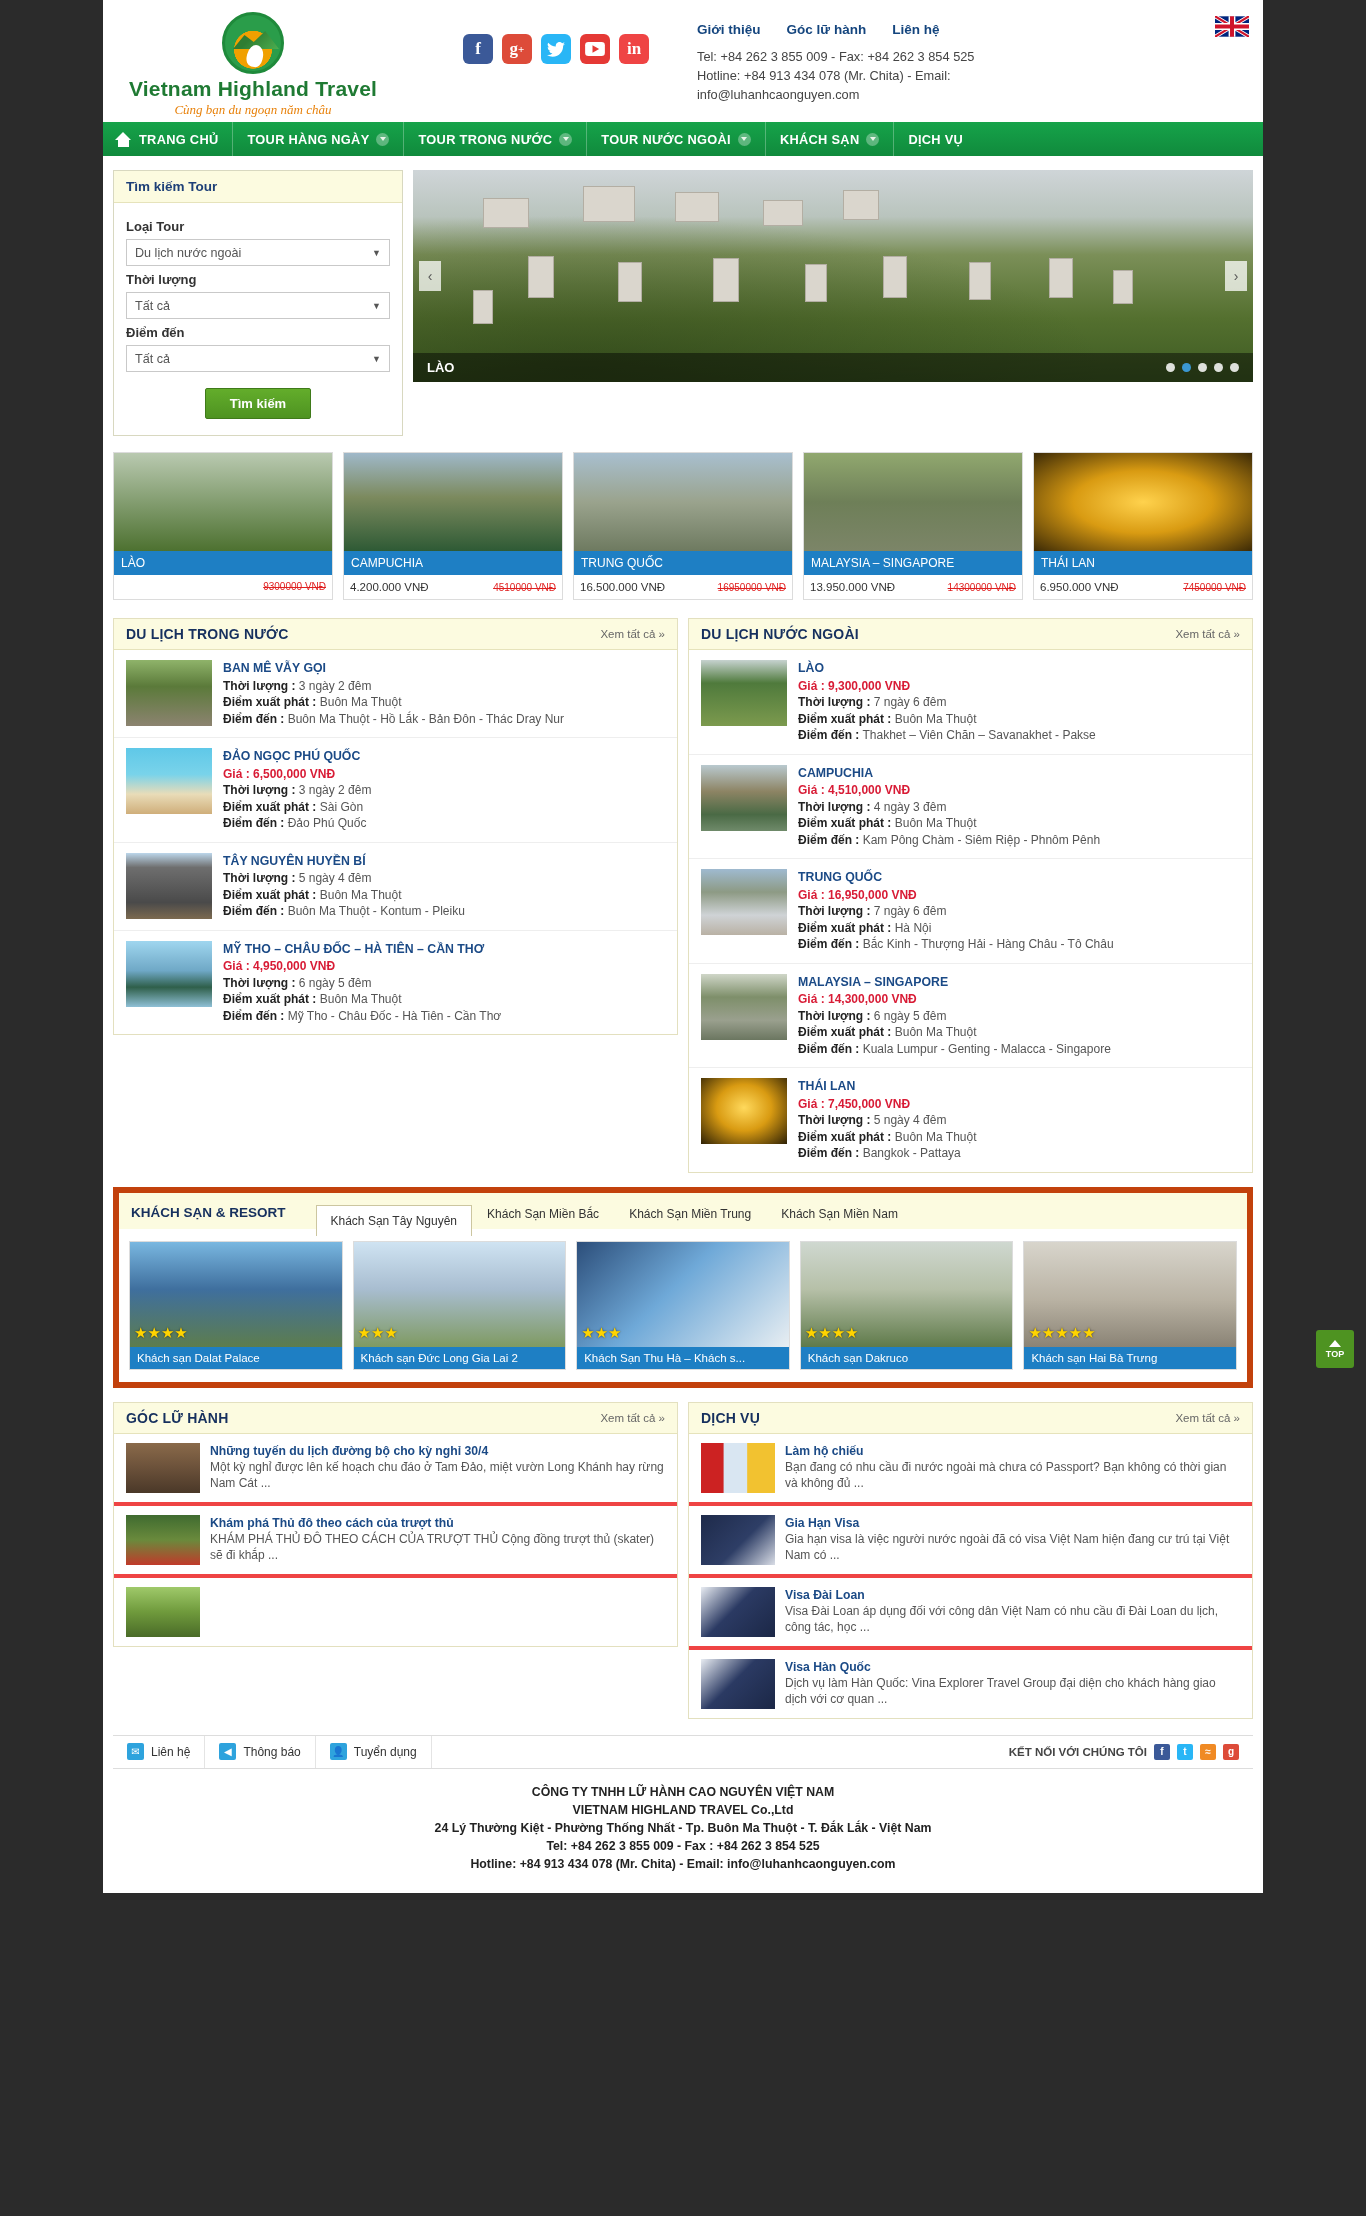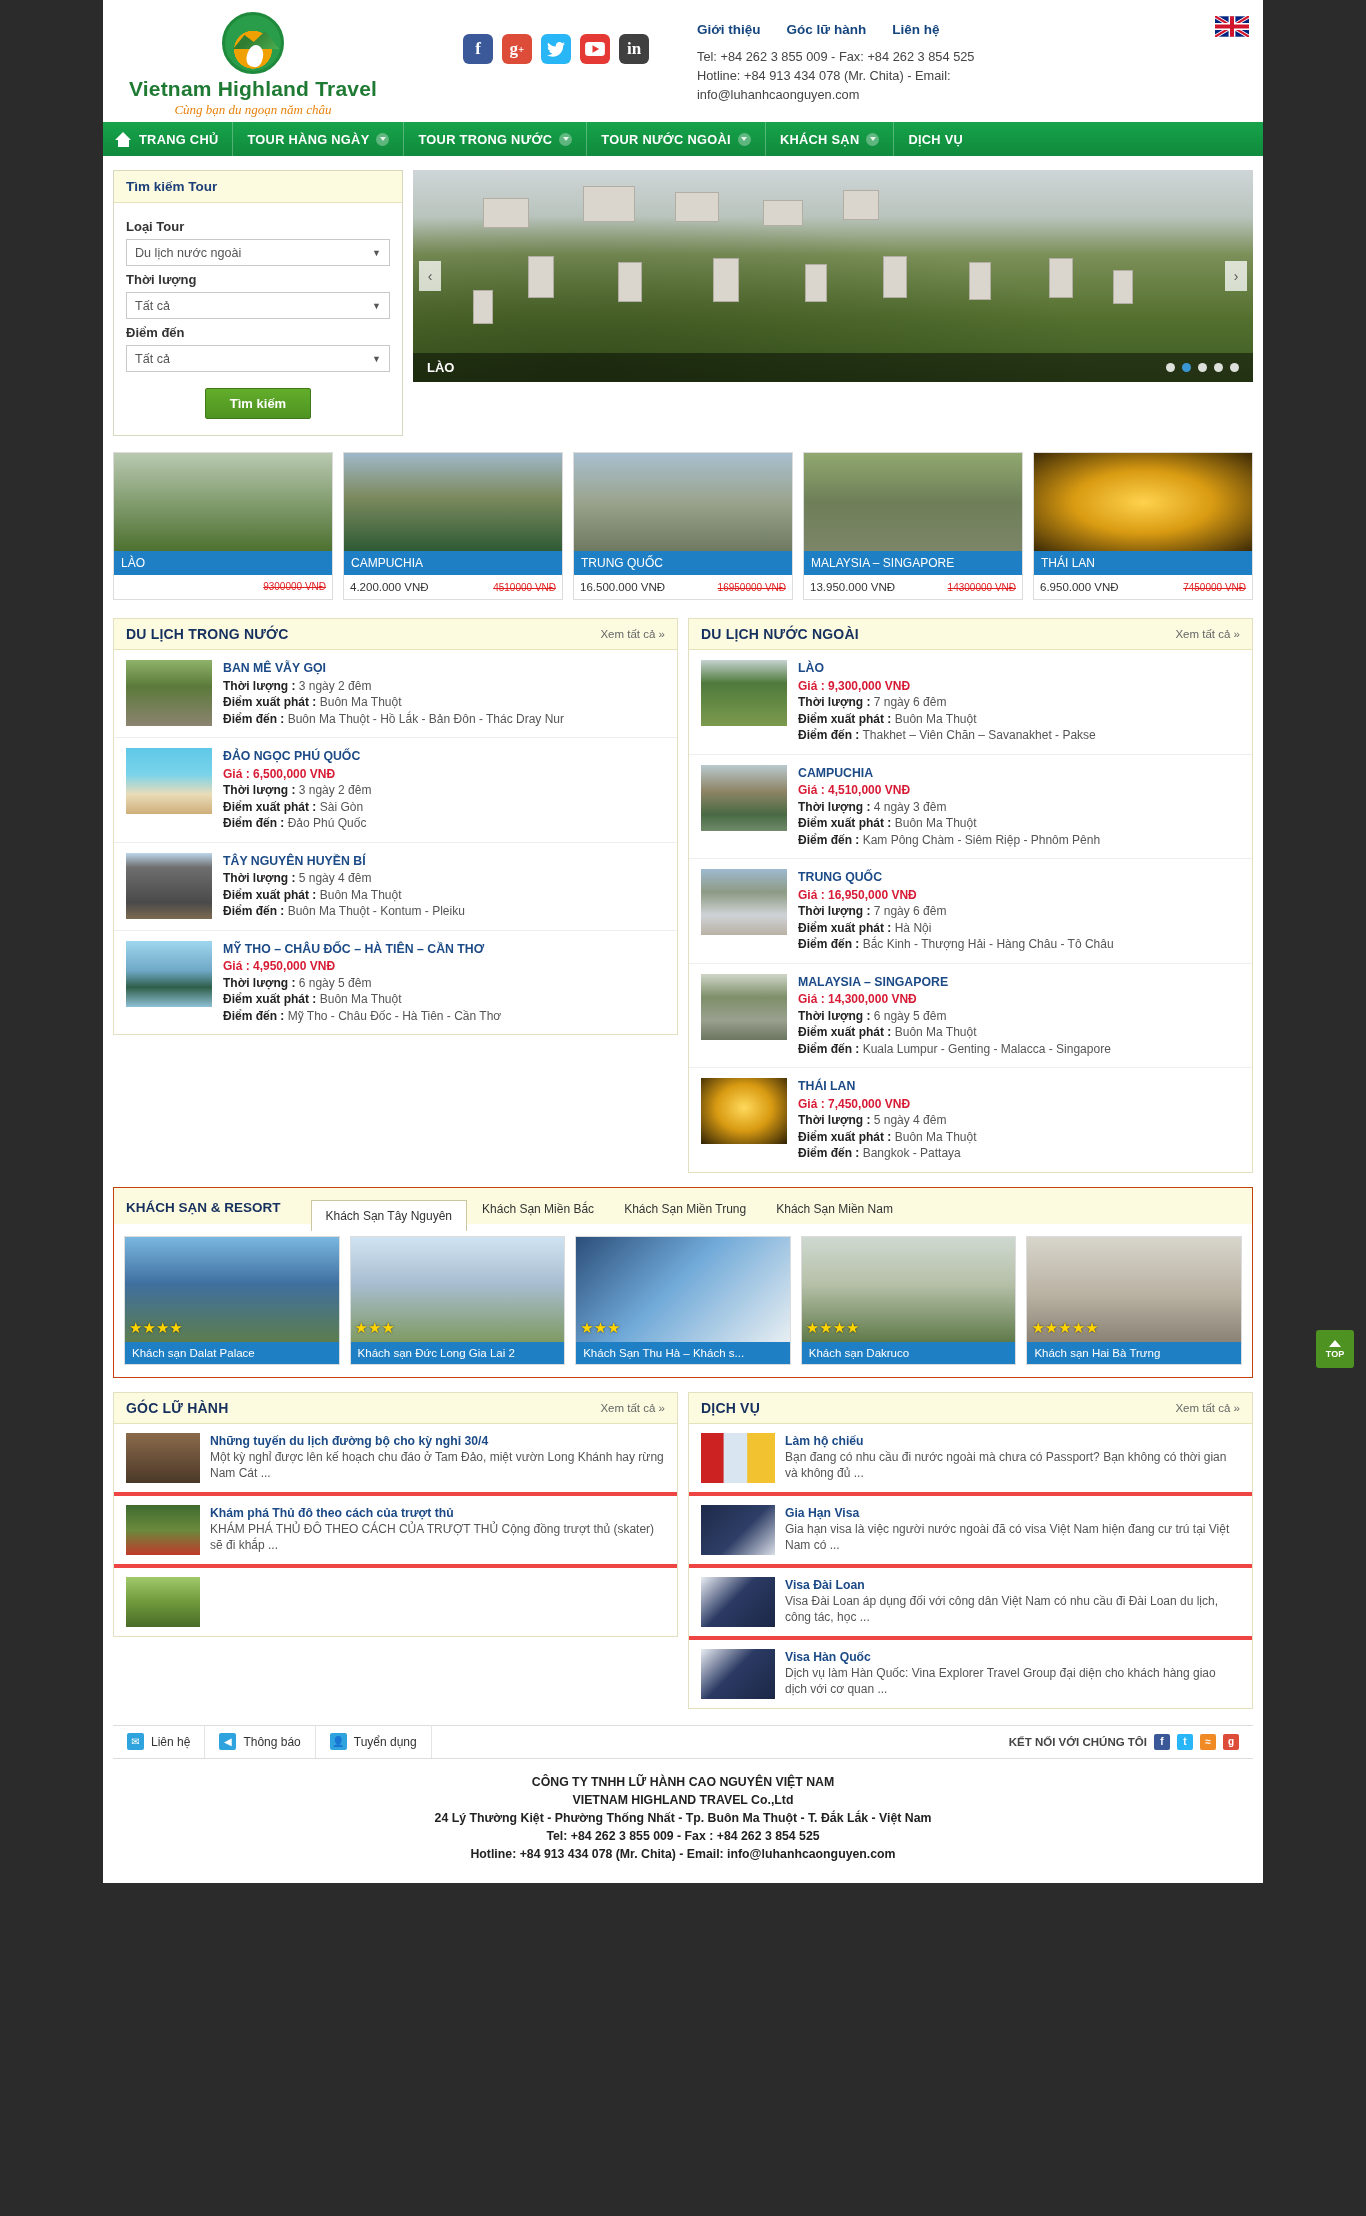--- a/index.html
+++ b/index.html
@@ -21,21 +21,21 @@
      background: linear-gradient(135deg,#2f7d32 40%,#4caf50 100%); clip-path: polygon(0 100%,25% 30%,45% 65%,70% 10%,100% 100%); }
   .logo-mark:after { content:""; position:absolute; left:22px; top:30px; width:16px; height:22px; background:#fff;
      border-radius: 50% 50% 40% 40%; transform: rotate(12deg); }
   .logo-name { color:#1f7a33; font-weight:bold; font-size:21px; letter-spacing:.2px; margin-top:3px; font-family:"Liberation Sans",sans-serif;}
   .logo-slogan { color:#e8820c; font-size:13px; font-style:italic; font-family:"Liberation Serif",serif; margin-top:1px;}
 
   .social-row { display:flex; gap:9px; margin-top:26px; margin-left: 60px;}
   .sq { width:30px; height:30px; border-radius:6px; display:flex; align-items:center; justify-content:center;
         color:#fff; font-weight:bold; font-size:17px; font-family:"Liberation Serif",serif; cursor:pointer;}
   .sq-fb{background:#3b5998;} .sq-gp{background:#dd4b39;} .sq-tw{background:#29b6f6;}
-  .sq-yt{background:#e53935;} .sq-in{background:#404040;}
+  .sq-yt{background:#e53935;} .sq-in{background:#ef4444;}
   .sq svg{display:block;}
 
   .contact-block { margin-left: 48px; margin-top: 14px; width: 420px; }
   .top-links { display:flex; gap:26px; margin-bottom:10px; }
   .top-links a { color:#14457e; font-weight:bold; font-size:13.5px; text-decoration:none; }
   .contact-line { color:#444; font-size:12.8px; line-height:19px; }
   .flagwrap{ position:absolute; right:14px; top:16px; width:34px; height:21px;}
   .flagwrap svg{display:block;}
 
   
@@ -100,21 +100,21 @@
   .tour-row { display:flex; gap:11px; padding:10px 12px; border-bottom:1px solid #eee; }
   .tour-row:last-child{border-bottom:none;}
   .tour-thumb { width:86px; height:66px; flex:0 0 86px; background-size:cover; background-position:center; }
   .tour-info{ flex:1; font-size:12px; line-height:16.5px;}
   .t-title { color:#1b4a86; font-weight:bold; font-size:12.3px; margin-bottom:1px; cursor:pointer;}
   .t-price { color:#d81b35; font-weight:bold; font-size:12px; }
   .t-line b{ color:#222; }
   .t-line { color:#555; }
 
   
-  .hotels { margin:14px 10px 0 10px; border:1px solid #c2410c; background:#fff;}
+  .hotels { margin:14px 10px 0 10px; border:6px solid #c2410c; background:#fff;}
   .hotel-head { background:#fcfbe0; display:flex; align-items:flex-end; padding:0 12px; height:36px; gap:0;}
   .hotel-title{ color:#16305e; font-weight:bold; font-size:13.5px; margin-right:30px; padding-bottom:9px;}
   .tab { font-size:12px; padding:8px 14px; cursor:pointer; color:#333; border:1px solid transparent; border-bottom:none;}
   .tab.active{ background:#fff; border-color:#ccc6a0; position:relative; top:7px;}
   .hotel-grid{ display:flex; gap:10px; padding:12px 10px; }
   .hcard{ flex:1; border:1px solid #dcdcdc; position:relative; }
   .hthumb{ height:105px; background-size:cover; background-position:center;}
   .stars{ position:absolute; left:4px; top:82px; color:#ffd400; font-size:15px; letter-spacing:0px; text-shadow:0 0 2px rgba(0,0,0,.7);}
   .hname{ background:#1e7fc4; color:#fff; font-size:11.5px; padding:5px 7px; white-space:nowrap; overflow:hidden; text-overflow:ellipsis;}
 

